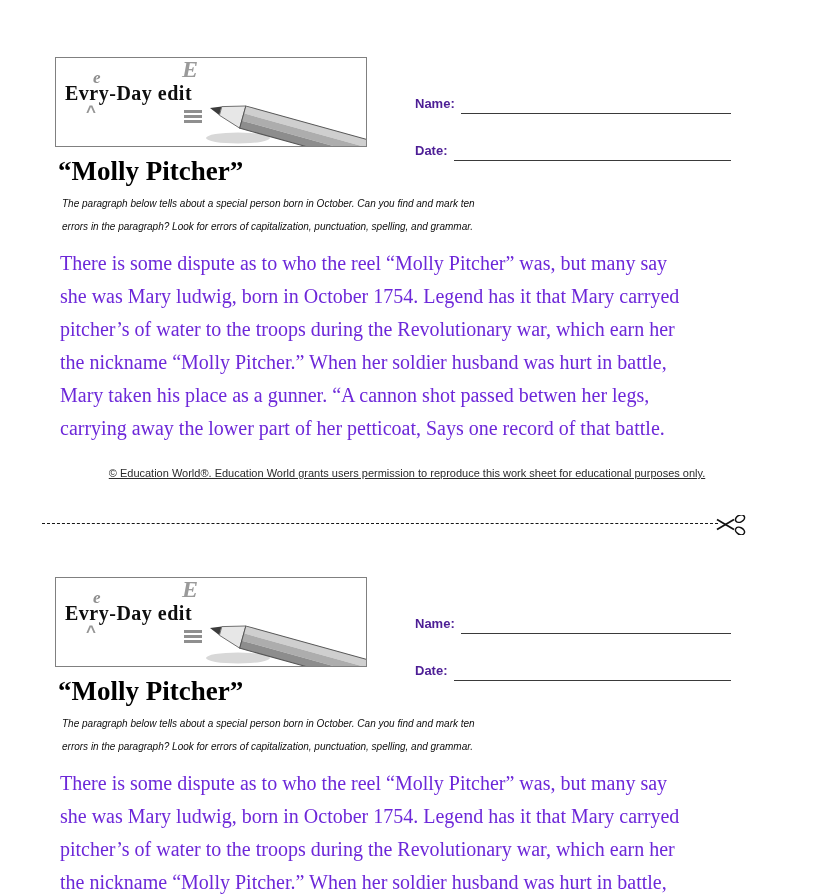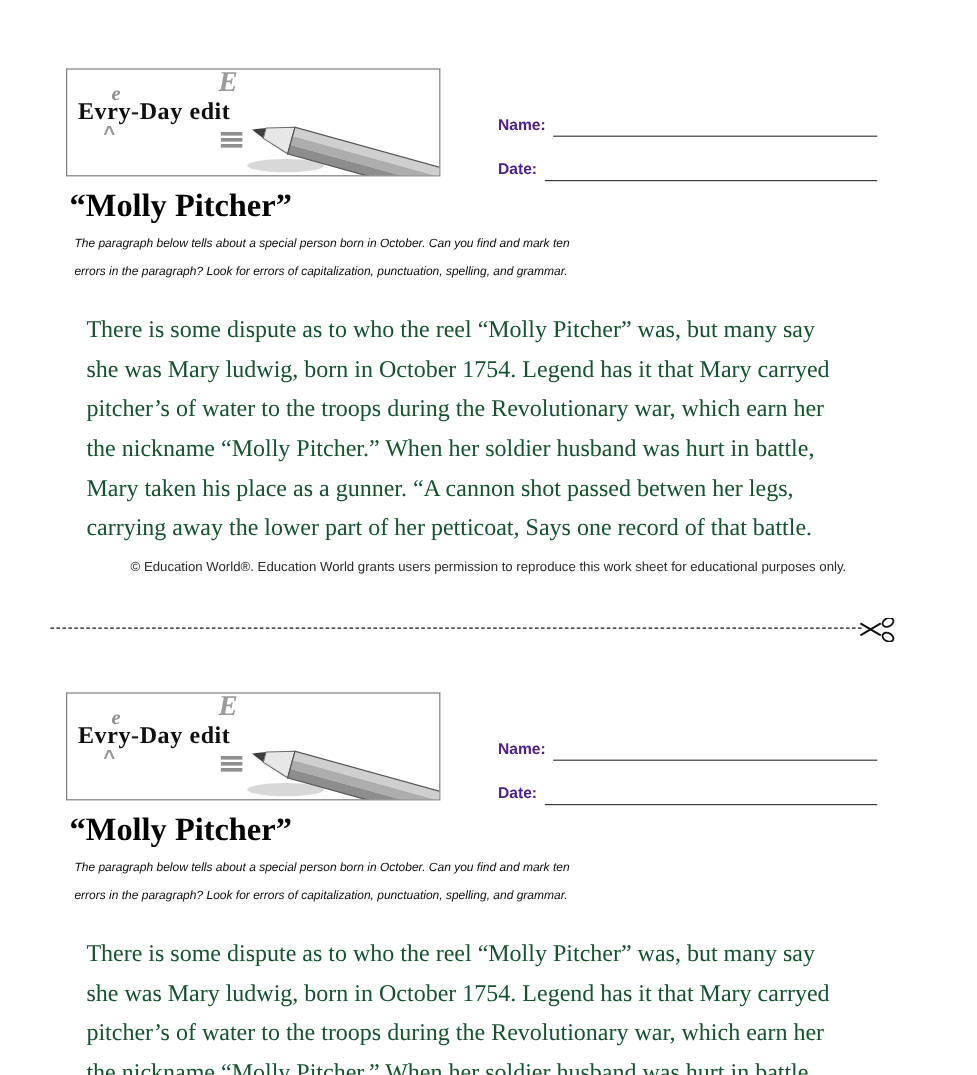--- a/index.html
+++ b/index.html
@@ -22,31 +22,31 @@
              font-style:italic;font-weight:bold;font-size:24px;color:#9a9a9a;}
   .logo-underline{position:absolute;left:128px;top:52px;}
   .logo-underline i{display:block;width:18px;height:2.6px;background:#8f8f8f;margin-bottom:2.4px;}
   .pencil{position:absolute;left:146px;top:38px;width:172px;height:56px;}
 
   
   .field{position:absolute;left:415px;width:316px;display:flex;align-items:flex-end;height:24px;}
   .field-label{font-weight:bold;font-size:13px;color:#4c1d95;padding-bottom:3px;}
   .field-line{flex:1;margin-left:6px;border-bottom:1.7px solid #3a3a3a;height:20px;}
   .name-field{top:33px;}
-  .date-field{top:70px;}
+  .date-field{top:80px;}
 
   .ws-title{position:absolute;left:58px;top:99px;margin:0;font-family:"Liberation Serif",serif;
             font-weight:bold;font-size:27px;color:#000;text-align:center;}
   .pre{white-space:pre-line;}
   .instructions{position:absolute;left:62px;top:135px;margin:0;width:690px;
             font-style:italic;font-size:10px;line-height:23px;color:#0c0c0c;}
-  .paragraph{position:absolute;left:60px;top:190px;margin:12px;width:700px;
-            font-family:"Liberation Serif",serif;font-size:20px;line-height:33px;color:#14532d;}
+  .paragraph{position:absolute;left:60px;top:190px;margin:0;width:700px;
+            font-family:"Liberation Serif",serif;font-size:20px;line-height:33px;color:#6d28d9;}
   .copyright{position:absolute;left:0;top:410px;margin:0;width:814px;text-align:center;
-            font-size:11px;color:#2a2a2a;}
+            font-size:11px;color:#2a2a2a;text-decoration:underline;}
 
   
   .cut-line{position:absolute;left:0;top:514px;width:814px;height:22px;}
   .dashes{position:absolute;left:42px;width:676px;top:9px;border-top:1.7px dashed #161616;}
   .scissors{position:absolute;left:716px;top:1px;width:36px;height:20px;}
 </style>
 </head>
 <body>
 
 <div class="page">

